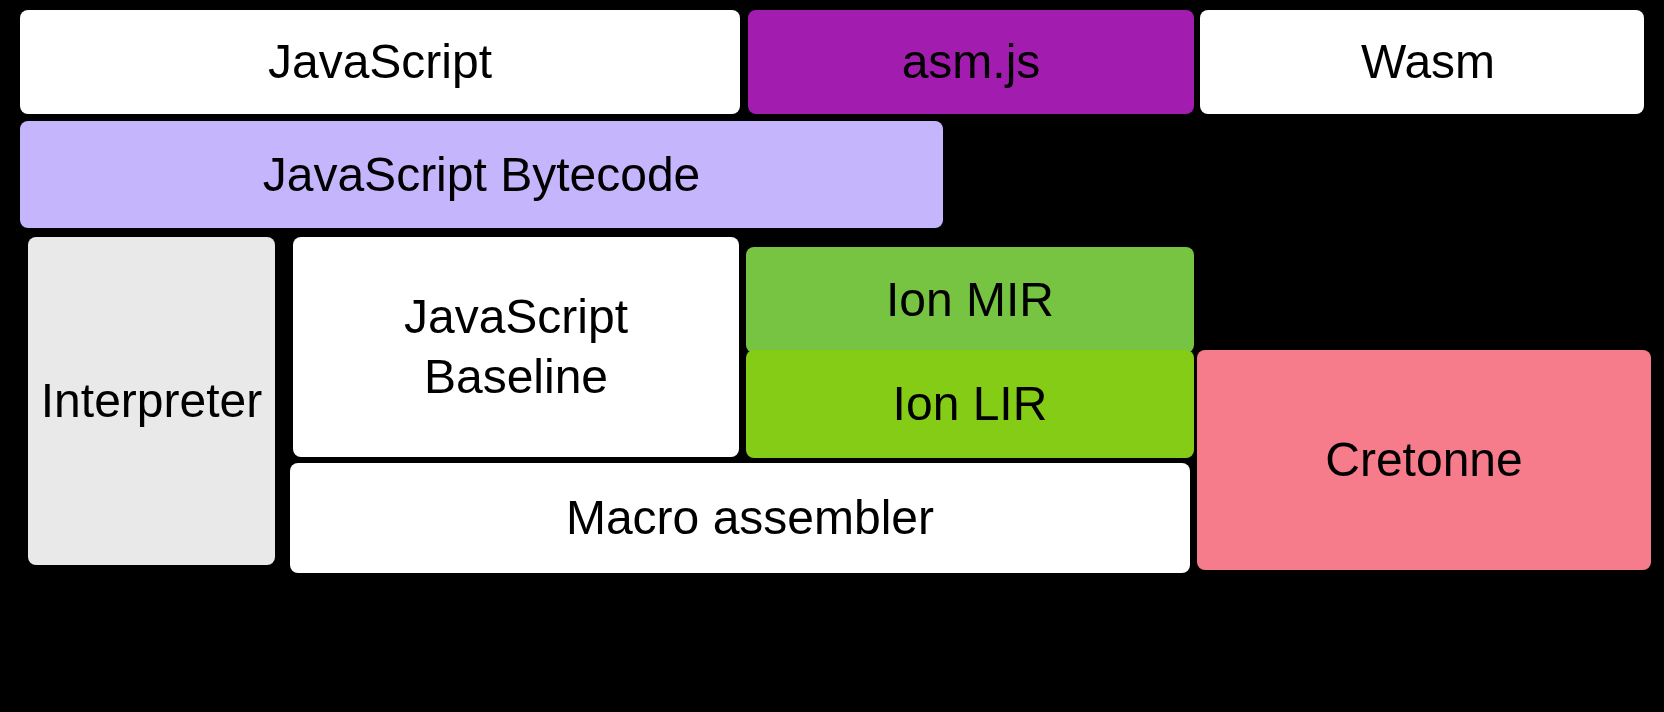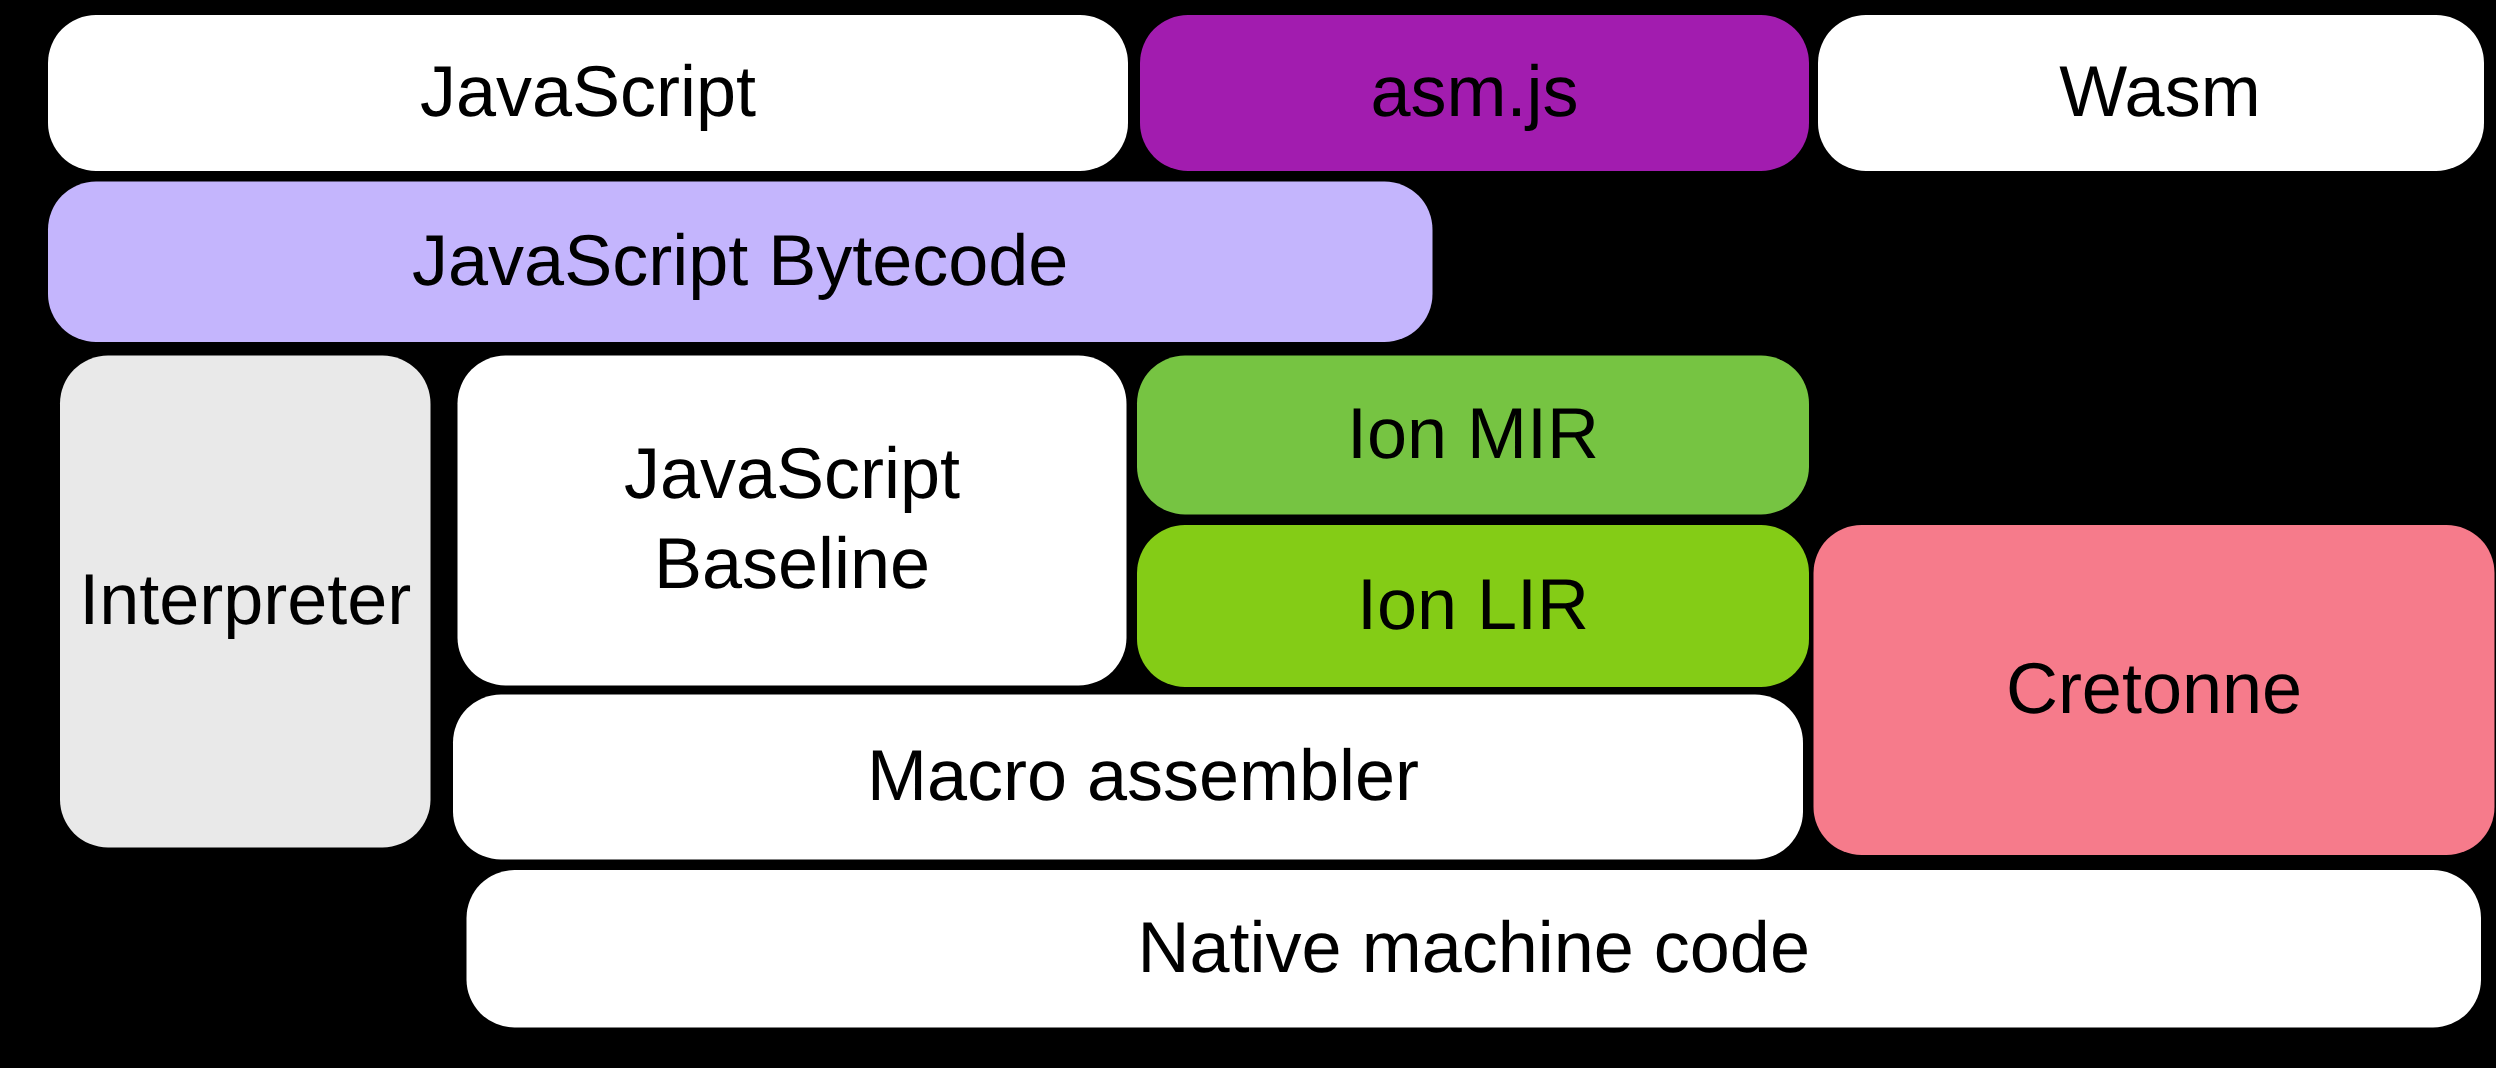--- a/index.html
+++ b/index.html
@@ -11,39 +11,38 @@
     position: relative;
     width: 1664px;
     height: 712px;
     overflow: hidden;
     font-family: "Liberation Sans", sans-serif;
     font-size: 48px;
     color: #000;
   }
   .box {
     position: absolute;
-    border-radius: 32px;
+    border-radius: 8px;
     display: flex;
     align-items: center;
     justify-content: center;
     text-align: center;
     line-height: 1.25;
     white-space: pre-line;
     box-sizing: border-box;
-    margin-left: 12px;
   }
   
   .n-javascript        { left: 20px;   top: 10px;  width: 720px;  height: 104px; }
   .n-asmjs             { left: 748px;  top: 10px;  width: 446px;  height: 104px; }
   .n-wasm              { left: 1200px; top: 10px;  width: 444px;  height: 104px; }
   .n-bytecode          { left: 20px;   top: 121px; width: 923px;  height: 107px; }
   .n-baldrmonkey       { left: 972px;  top: 122px; width: 450px;  height: 105px; }
   .n-interpreter       { left: 28px;   top: 237px; width: 247px;  height: 328px; }
   .n-baseline          { left: 293px;  top: 237px; width: 446px;  height: 220px; }
-  .n-ion-mir           { left: 746px;  top: 237px; width: 448px;  height: 106px; }
+  .n-ion-mir           { left: 746px;  top: 247px; width: 448px;  height: 106px; }
   .n-ion-lir           { left: 746px;  top: 350px; width: 448px;  height: 108px; }
   .n-cretonne          { left: 1197px; top: 350px; width: 454px;  height: 220px; }
   .n-macro-assembler   { left: 290px;  top: 463px; width: 900px;  height: 110px; padding-left: 20px; }
   .n-native            { left: 299px;  top: 580px; width: 1343px; height: 105px; }
 </style>
 </head>
 <body>
 
 <div class="stage" style="background-color: rgb(0, 0, 0);">
 
@@ -62,15 +61,14 @@
 Baseline</div>
 
   <div class="box n-ion-mir" style="background-color: rgb(118, 196, 66);">Ion MIR</div>
 
   <div class="box n-ion-lir" style="background-color: #84cc16;">Ion LIR</div>
 
   <div class="box n-cretonne" style="background-color: rgb(246, 123, 139);">Cretonne</div>
 
   <div class="box n-macro-assembler" style="background-color: rgb(255, 255, 255);">Macro assembler</div>
 
-  <div class="box n-native" style="background-color: rgb(255, 255, 255);">Native machine code</div>
 
 </div>
 
 </body></html>

